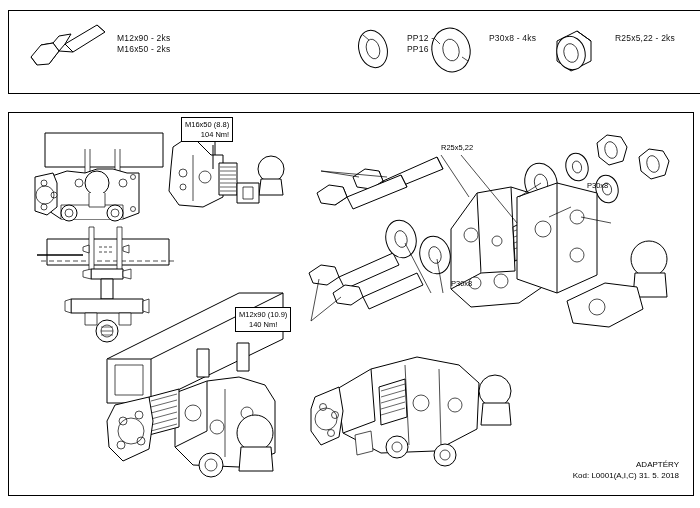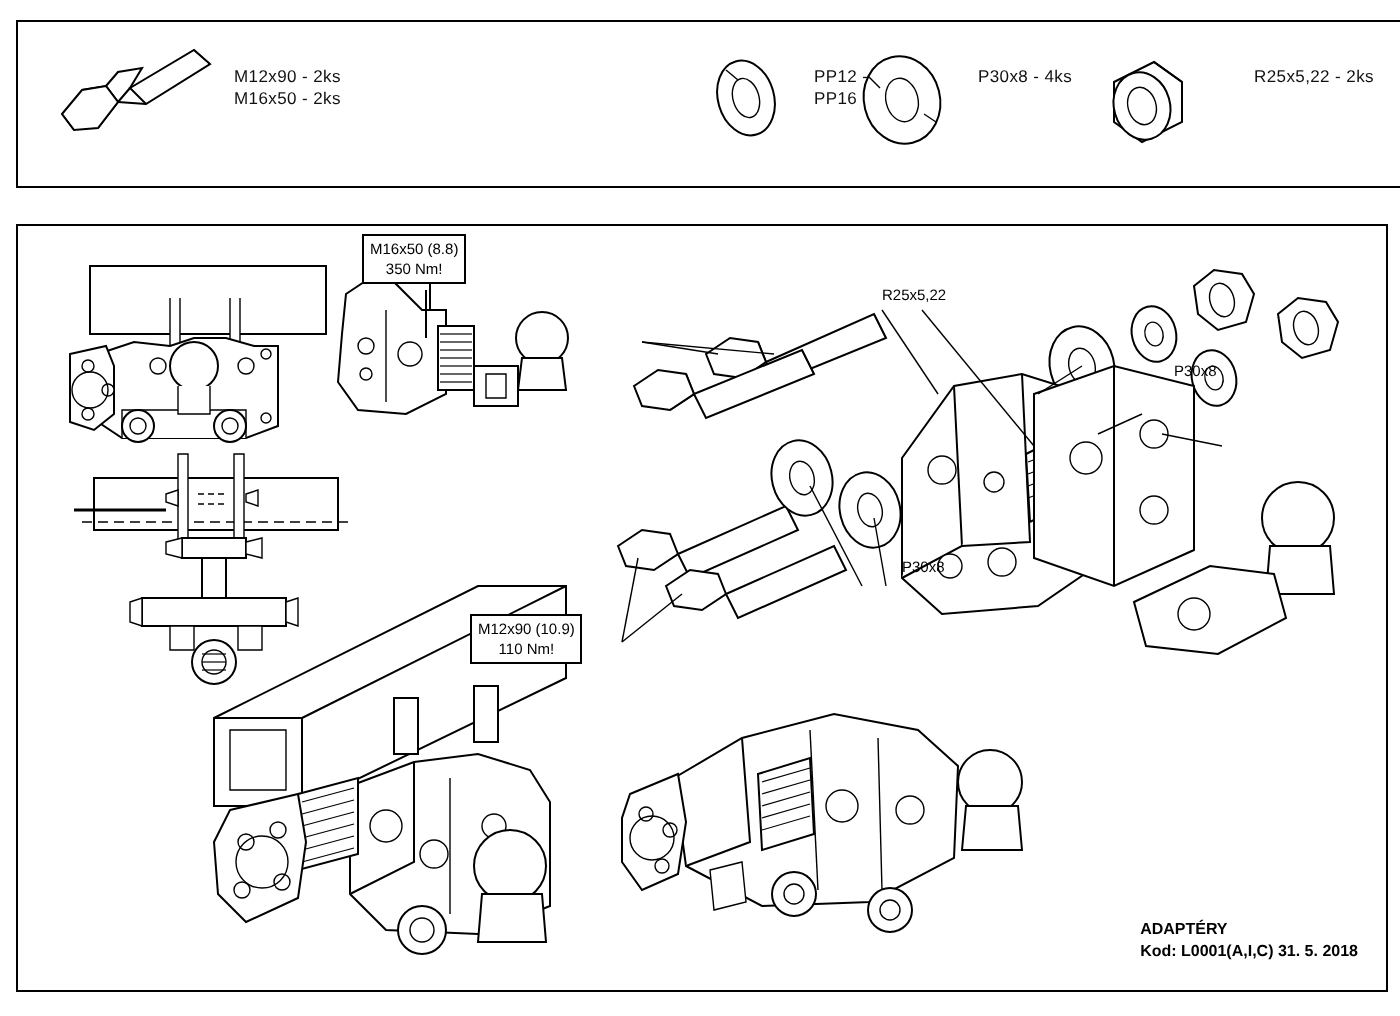--- a/index.html
+++ b/index.html
@@ -18,22 +18,22 @@
   .legend-text{position:absolute;left:66px;top:22px;font-size:8.5px;line-height:11px;
                letter-spacing:.2px;white-space:nowrap;color:#111;}
 
   
   .callout{position:absolute;border:1px solid #000;background:#fff;
            font-size:7.5px;line-height:9.5px;text-align:center;padding:2px 3px;
            white-space:nowrap;}
   .tag{position:absolute;font-size:7.5px;white-space:nowrap;background:transparent;padding-left:28px;}
 
   
-  #footer{position:absolute;right:14px;bottom:14px;text-align:left;
-          font-size:8px;line-height:11px;white-space:nowrap;font-weight:bold;}
+  #footer{position:absolute;right:14px;bottom:14px;text-align:right;
+          font-size:8px;line-height:11px;white-space:nowrap;}
 
   svg{display:block;overflow:visible;}
   .ln{fill:none;stroke:#000;stroke-width:1;}
   .ln-t{fill:none;stroke:#000;stroke-width:.7;}
   .fillw{fill:#fff;stroke:#000;stroke-width:1;}
   .fillw-t{fill:#fff;stroke:#000;stroke-width:.7;}
   .hatch{fill:none;stroke:#000;stroke-width:.6;}
   .leader{fill:none;stroke:#000;stroke-width:.7;}
 </style>
 </head>
@@ -93,21 +93,21 @@
 
     <div class="legend-cell" style="left:530px;width:152px;">
       <svg class="legend-art" style="left:4px;width:62px;height:62px;" viewBox="0 0 62 62">
         <g class="ln">
           <path class="fillw" d="M14 22 L34 12 L48 22 L48 42 L28 52 L14 42 Z"></path>
           <ellipse class="fillw" cx="28" cy="34" rx="14" ry="17" transform="rotate(-16 28 34)"></ellipse>
           <ellipse class="fillw-t" cx="28" cy="34" rx="7" ry="9.5" transform="rotate(-16 28 34)"></ellipse>
           <path class="ln" d="M34 12 L48 22"></path>
         </g>
       </svg>
-      <div class="legend-text" style="left:76px;margin-left:12px;">
+      <div class="legend-text" style="left:76px;">
         <div>R25x5,22 - 2ks</div>
       </div>
     </div>
   </div>
 
   <div class="panel" id="drawing-panel">
 
     <svg style="position:absolute;left:18px;top:8px;width:262px;height:200px;" viewBox="0 0 262 200">
       <g class="ln">
 
@@ -364,28 +364,28 @@
           <path d="M266 76 L244 86"></path>
 
           <path d="M16 40 L54 46"></path>
           <path d="M16 40 L82 46"></path>
           <path d="M6 190 L14 148"></path>
           <path d="M6 190 L36 166"></path>
         </g>
       </g>
     </svg>
 
-    <div class="callout" style="left:172px;top:4px;">
+    <div class="callout" style="left:172px;top:4px;text-align:right;">
       <div>M16x50 (8.8)</div>
-      <div>350 Nm!</div>
+      <div>104 Nm!</div>
     </div>
 
     <div class="callout" style="left:190px;top:194px;margin-left:36px;">
       <div>M12x90 (10.9)</div>
-      <div>110 Nm!</div>
+      <div>140 Nm!</div>
     </div>
 
     <div class="tag" style="left:404px;top:30px;">R25x5,22</div>
     <div class="tag" style="left:550px;top:68px;">P30x8</div>
     <div class="tag" style="left:414px;top:166px;">P30x8</div>
 
     <div id="footer">
       <div>ADAPTÉRY</div>
       <div>Kod: L0001(A,I,C) 31. 5. 2018</div>
     </div>

